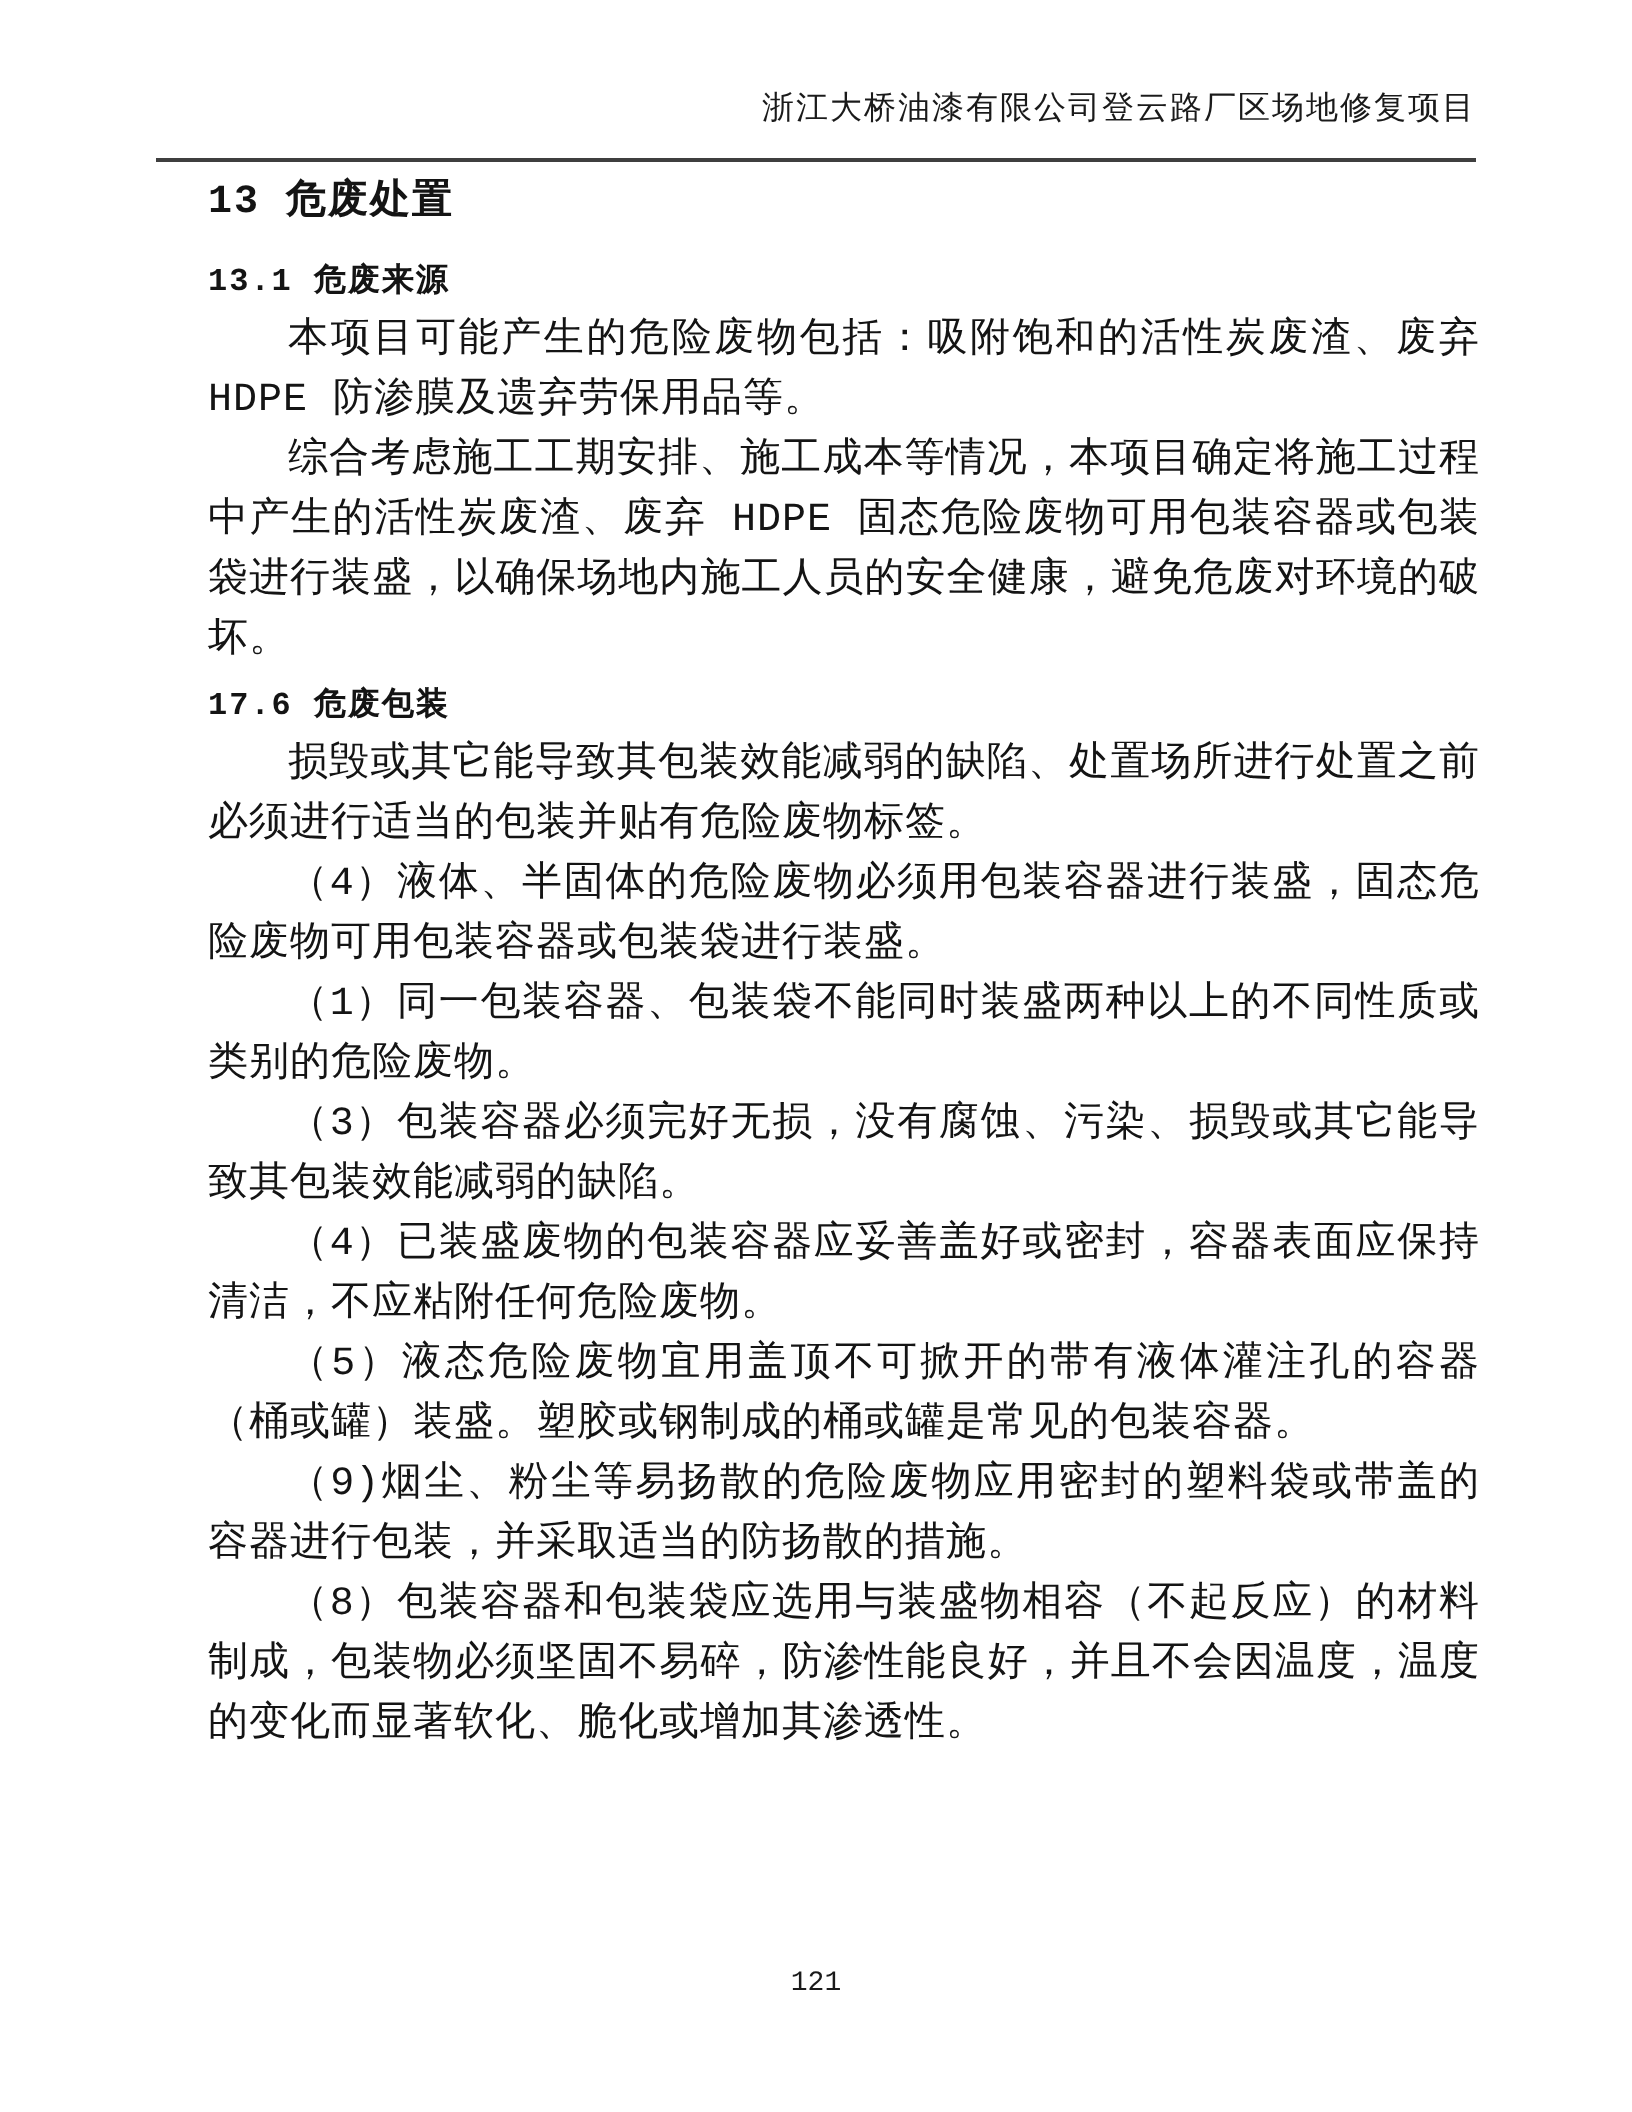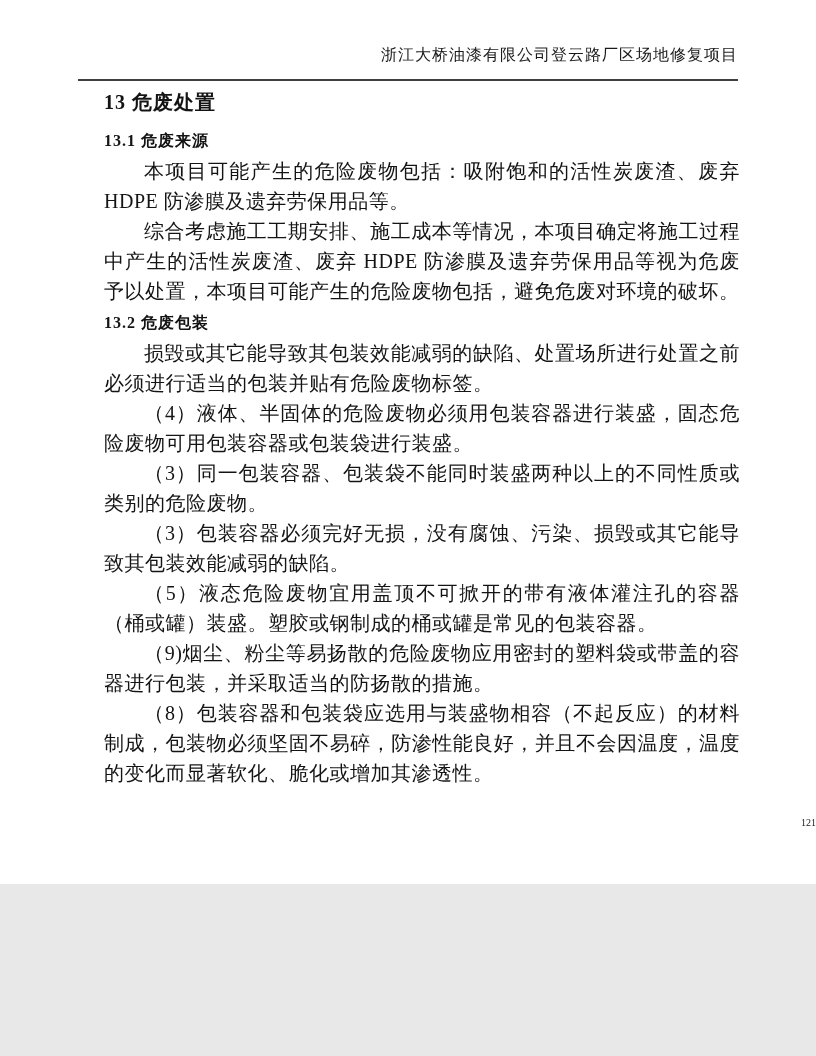--- a/index.html
+++ b/index.html
@@ -3,24 +3,24 @@
 <meta charset="utf-8">
 <style>
   html, body {
     margin: 0;
     padding: 0;
     background: #e8e8e8;
   }
   .page {
     position: relative;
     width: 816px;
-    height: 884px;
+    height: 1056px;
     margin: 0 auto;
     background: #ffffff;
-    font-family: Liberation Serif, serif;
+    font-family: Liberation Mono, monospace;
     color: #141414;
     overflow: hidden;
   }
   .page-header {
     position: absolute;
     top: 44px;
     left: 78px;
     right: 78px;
     text-align: right;
     font-size: 16px;
@@ -62,22 +62,22 @@
     margin: 0;
     text-indent: 2em;
     text-align: justify;
     letter-spacing: 0.5px;
   }
   .page-footer {
     position: absolute;
     bottom: 56px;
     left: 0;
     right: 0;
-    text-align: right;
-    font-size: 10px;
+    text-align: center;
+    font-size: 14px;
     color: #1a1a1a;
   }
 </style>
 </head>
 <body>
 
 <div class="page">
 
   <div class="page-header">
     <span>浙江大桥油漆有限公司登云路厂区场地修复项目</span>
@@ -86,32 +86,33 @@
   <div class="header-rule"></div>
 
   <div class="content">
 
     <div class="chapter-heading">13 危废处置</div>
 
     <div class="section-heading">13.1 危废来源</div>
 
     <p>本项目可能产生的危险废物包括：吸附饱和的活性炭废渣、废弃 HDPE 防渗膜及遗弃劳保用品等。</p>
 
-    <p>综合考虑施工工期安排、施工成本等情况，本项目确定将施工过程中产生的活性炭废渣、废弃 HDPE 防渗膜及遗弃劳保用品等视为危废予以处置，本项目可能产生的危险废物包括，避免危废对环境的破坏。</p>
+    <p>综合考虑施工工期安排、施工成本等情况，本项目确定将施工过程中产生的活性炭废渣、废弃 HDPE 固态危险废物可用包装容器或包装袋进行装盛，以确保场地内施工人员的安全健康，避免危废对环境的破坏。</p>
 
-    <div class="section-heading">13.2 危废包装</div>
+    <div class="section-heading">17.6 危废包装</div>
 
     <p>损毁或其它能导致其包装效能减弱的缺陷、处置场所进行处置之前必须进行适当的包装并贴有危险废物标签。</p>
 
     <p>（4）液体、半固体的危险废物必须用包装容器进行装盛，固态危险废物可用包装容器或包装袋进行装盛。</p>
 
-    <p>（3）同一包装容器、包装袋不能同时装盛两种以上的不同性质或类别的危险废物。</p>
+    <p>（1）同一包装容器、包装袋不能同时装盛两种以上的不同性质或类别的危险废物。</p>
 
     <p>（3）包装容器必须完好无损，没有腐蚀、污染、损毁或其它能导致其包装效能减弱的缺陷。</p>
 
+    <p>（4）已装盛废物的包装容器应妥善盖好或密封，容器表面应保持清洁，不应粘附任何危险废物。</p>
 
     <p>（5）液态危险废物宜用盖顶不可掀开的带有液体灌注孔的容器（桶或罐）装盛。塑胶或钢制成的桶或罐是常见的包装容器。</p>
 
     <p>（9)烟尘、粉尘等易扬散的危险废物应用密封的塑料袋或带盖的容器进行包装，并采取适当的防扬散的措施。</p>
 
 
     <p>（8）包装容器和包装袋应选用与装盛物相容（不起反应）的材料制成，包装物必须坚固不易碎，防渗性能良好，并且不会因温度，温度的变化而显著软化、脆化或增加其渗透性。</p>
 
   </div>
 

